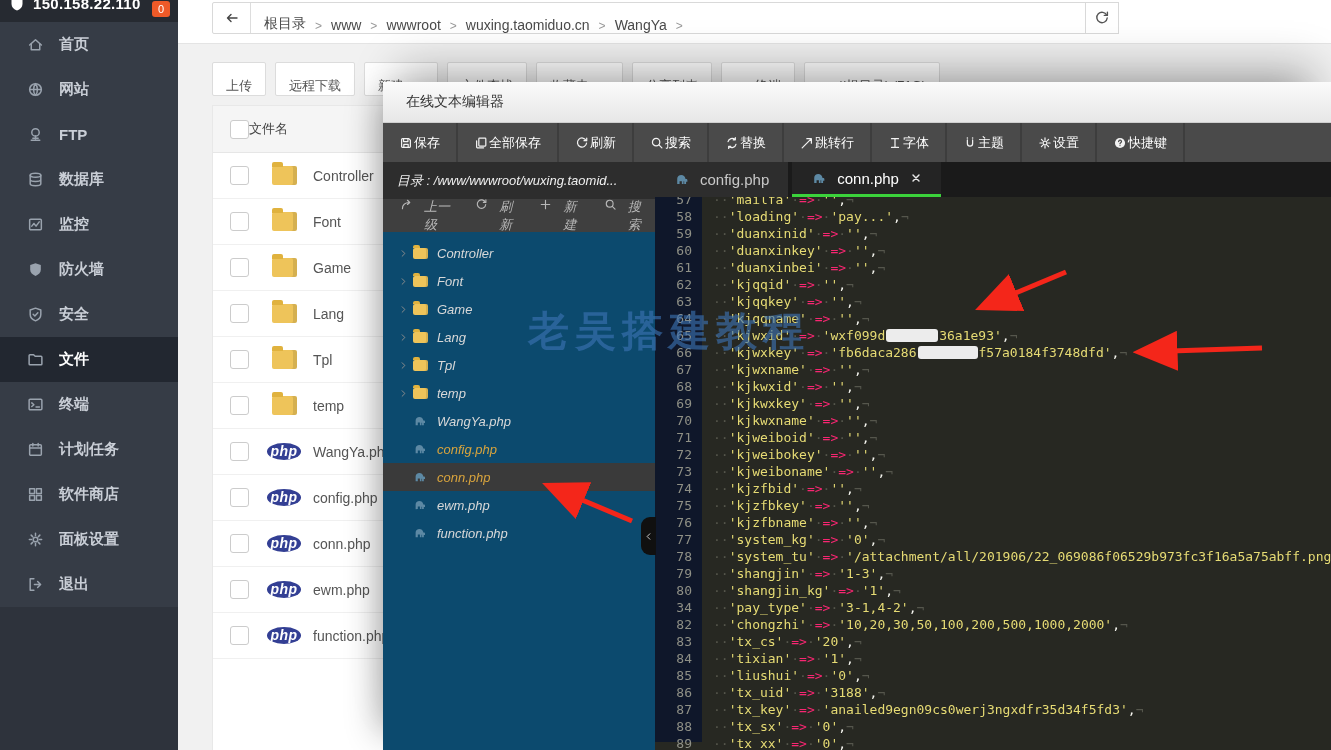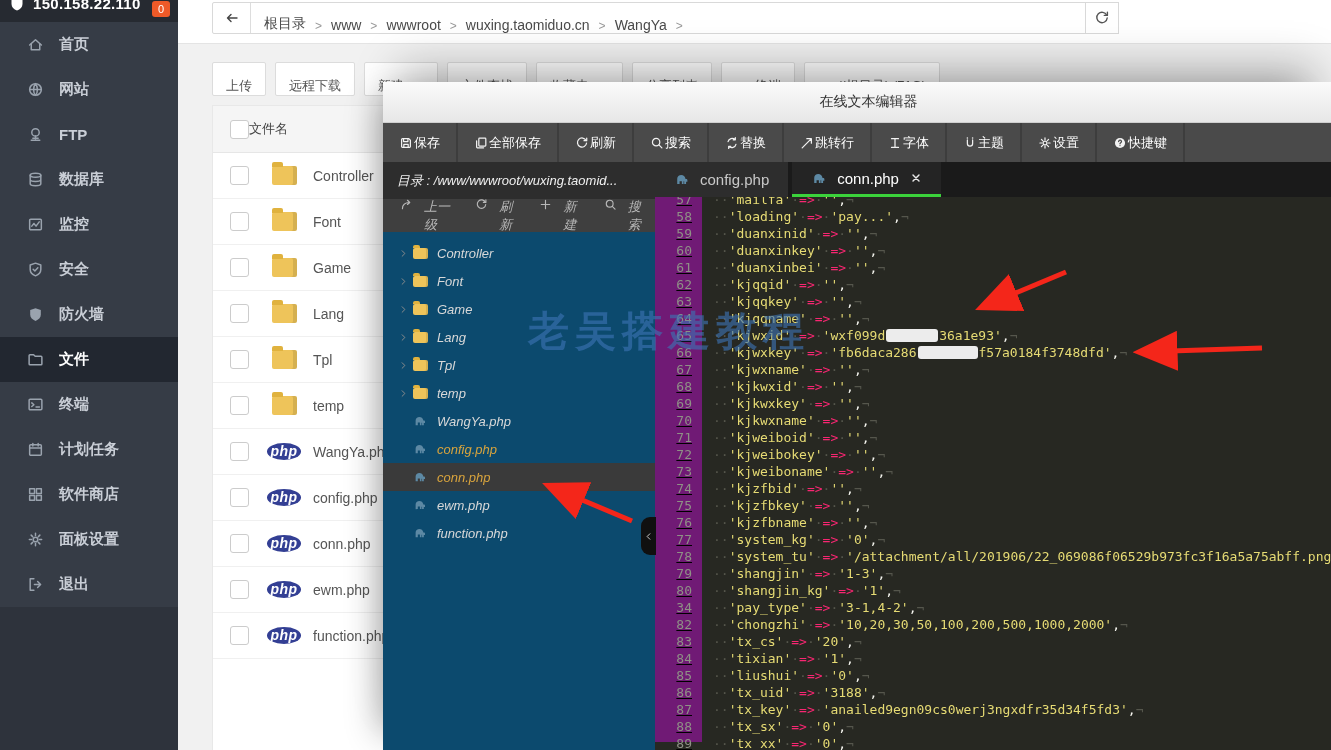--- a/index.html
+++ b/index.html
@@ -56,21 +56,21 @@
   .fold.sm{width:15px;height:11px;box-shadow:inset -2px 0 0 rgba(0,0,0,.10);}
   .fold.sm::before{width:7px;height:3px;top:-3px;}
   .phpbig{display:inline-block;width:34px;height:17px;background:var(--php_icon,#333f94);border-radius:50%;
           color:#fff;font-style:italic;font-weight:bold;font-size:14px;line-height:17px;text-align:center;
           letter-spacing:.5px;}
 
   
   .modal{position:absolute;left:205px;top:82px;right:0;bottom:0;z-index:10;display:flex;flex-direction:column;
          box-shadow:0 -30px 42px -16px rgba(0,0,0,.28),-20px 0 32px -16px rgba(0,0,0,.30);}
   .m-header{height:40px;background:linear-gradient(#fbfbfb,#e7e7e7);border-bottom:1px solid #cfcfcf;
-            display:flex;align-items:center;padding-left:23px;font-size:14px;color:#333;justify-content:center;}
+            display:flex;align-items:center;padding-left:23px;font-size:14px;color:#333;}
   .m-toolbar{height:39px;background:#4a4a4a;display:flex;align-items:stretch;}
   .ebtn{display:flex;align-items:center;gap:1px;padding:0 16px;color:#fff;font-size:13px;cursor:pointer;
         border-right:2px solid #3d3d3d;}
   .ebtn .ic{width:14px;height:14px;color:#f2f2f2;}
   .m-body{flex:1;display:flex;position:relative;min-height:0;}
 
   .tree-panel{width:272px;flex:0 0 auto;background:#0c4a6e;display:flex;flex-direction:column;min-height:0;font-style:italic;}
   .dir-bar{height:37px;background:#2d2d2d;color:#f0f0f0;font-size:13px;display:flex;align-items:center;
            padding-left:14px;}
   .tree-tools{height:33px;background:#3f3f3f;display:flex;align-items:center;gap:4px;padding-left:8px;
@@ -92,21 +92,21 @@
 
   .code-panel{flex:1;display:flex;flex-direction:column;min-width:0;background:#272822;}
   .tabs{height:35px;background:#1a1a1a;display:flex;align-items:stretch;flex:0 0 auto;}
   .tab{display:flex;align-items:center;gap:9px;padding:0 19px;font-size:15px;color:#c8c8c8;
        background:#2d2d2d;margin-right:4px;cursor:pointer;box-sizing:border-box;}
   .tab .eleph{width:17px;height:13px;color:#5d89a4;}
   .tab.active{background:#242424;color:#fff;border-bottom:3px solid var(--tab_active_green,#3bd23b);}
   .tab .ic.x{width:12px;height:12px;color:#e8e8e8;margin-left:2px;}
   .code{flex:1;position:relative;overflow:hidden;font-family:"DejaVu Sans Mono","Liberation Mono",monospace;
         font-size:13px;line-height:17px;}
-  .gutter{position:absolute;left:0;top:0;bottom:8px;width:47px;background:#701a75;text-decoration:underline;}
+  .gutter{position:absolute;left:0;top:0;bottom:8px;width:47px;background:#0f172a;}
   .gnums{margin-top:-6px;color:#8f9086;text-align:right;padding-right:10px;}
   .lines{margin-left:47px;margin-top:-6px;padding-left:11px;white-space:pre;}
   .cl{height:17px;}
   .tk{color:var(--syntax_key,#e6db74);}
   .op{color:var(--syntax_arrow,#f92672);}
   .pn{color:#f8f8f2;}
   .ws{color:#55564c;}
   .censor{display:inline-block;height:13px;background:#ececec;border-radius:3px;vertical-align:-2px;
           margin:0 1px;}
 
@@ -187,36 +187,36 @@
               <path d="M4.5 9.5 6.5 7l2 2.5 3-4"></path>
             </g>
           </svg>
         </span>
         <span>监控</span>
       </div>
       <div class="sb-item">
      <span class="ic ">
           <svg viewBox="0 0 16 16">
             <g fill="none" stroke="currentColor" stroke-width="1.4" stroke-linecap="round" stroke-linejoin="round">
+              <path fill="currentColor" stroke="none" d="M8 2l5 1.8v4.3c0 3-2.1 4.9-5 5.9-2.9-1-5-2.9-5-5.9V3.8z"></path>
+            </g>
+          </svg>
+        </span>
+        <span>防火墙</span>
+      </div>
+      <div class="sb-item">
+     <span class="ic ">
+          <svg viewBox="0 0 16 16">
+            <g fill="none" stroke="currentColor" stroke-width="1.4" stroke-linecap="round" stroke-linejoin="round">
               <path d="M8 2l5 1.8v4.3c0 3-2.1 4.9-5 5.9-2.9-1-5-2.9-5-5.9V3.8z"></path>
               <path d="M5.8 7.8l1.6 1.6 2.8-3"></path>
             </g>
           </svg>
         </span>
         <span>安全</span>
-      </div>
-      <div class="sb-item">
-     <span class="ic ">
-          <svg viewBox="0 0 16 16">
-            <g fill="none" stroke="currentColor" stroke-width="1.4" stroke-linecap="round" stroke-linejoin="round">
-              <path fill="currentColor" stroke="none" d="M8 2l5 1.8v4.3c0 3-2.1 4.9-5 5.9-2.9-1-5-2.9-5-5.9V3.8z"></path>
-            </g>
-          </svg>
-        </span>
-        <span>防火墙</span>
       </div>
       <div class="sb-item active">
      <span class="ic ">
           <svg viewBox="0 0 16 16">
             <g fill="none" stroke="currentColor" stroke-width="1.4" stroke-linecap="round" stroke-linejoin="round">
               <path d="M2 4.3c0-.5.4-.8.8-.8h3.4l1.5 1.5h5.5c.4 0 .8.3.8.8v6.4c0 .5-.4.8-.8.8H2.8c-.4 0-.8-.3-.8-.8z"></path>
             </g>
           </svg>
         </span>
         <span>文件</span>

